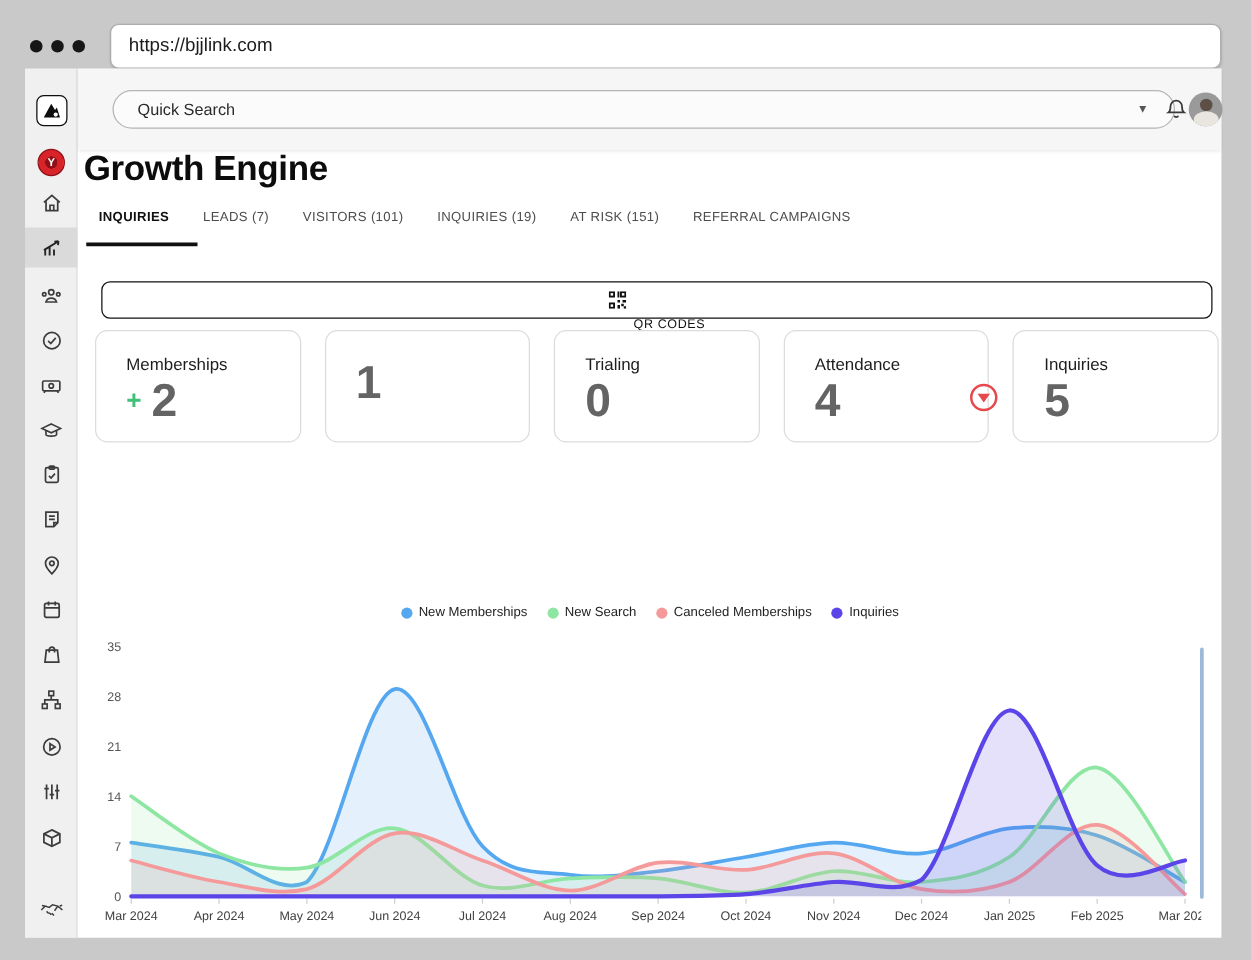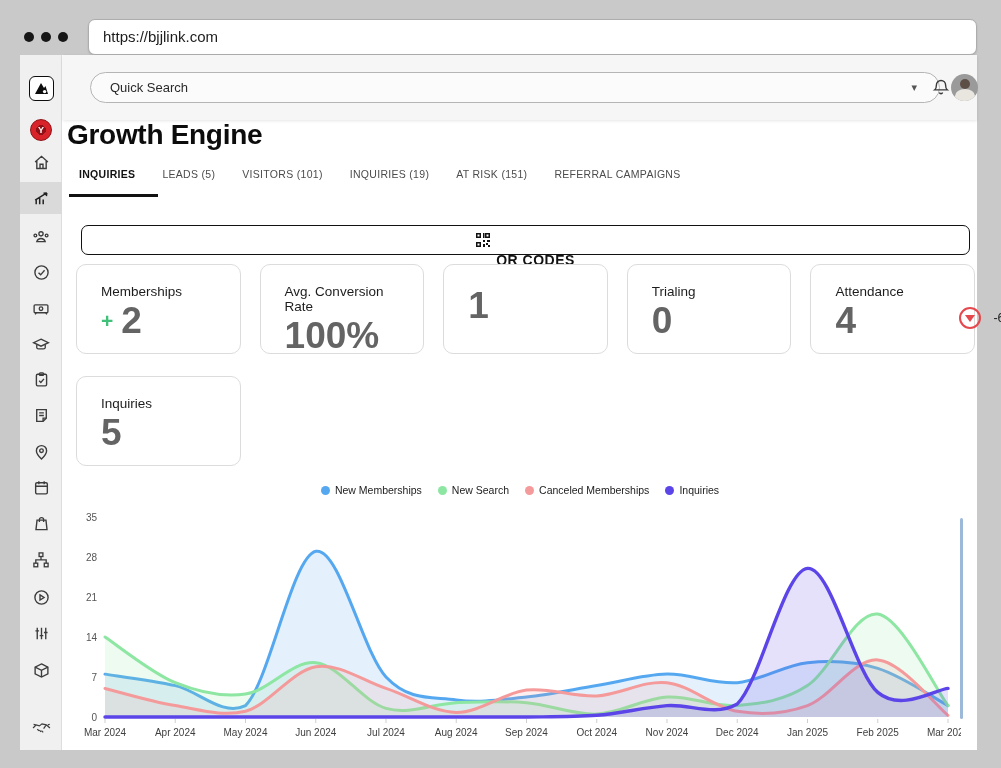--- a/index.html
+++ b/index.html
@@ -53,21 +53,21 @@
     color:#0c0c0c; letter-spacing:-0.3px; }
 
   .tabs { position:absolute; left:16px; top:113px; display:flex; gap:27px; }
   .tab { font-size:10.5px; letter-spacing:.3px; color:#4c4c4c; cursor:pointer; padding-bottom:8px; }
   .tab.active { color:#111; font-weight:700; }
   .tab-underline { position:absolute; left:6px; top:139px; width:89px; height:2.5px; background:#111; }
 
   .qr-btn { position:absolute; left:18px; top:170px; width:889px; height:30px;
     background:#fff; border:1.6px solid #121212; border-radius:7px;
     display:flex; align-items:center; justify-content:center; gap:6px; cursor:pointer; }
-  .qr-btn .lbl { font-size:14px; font-weight:700; letter-spacing:.5px; color:#111;margin-top:39px; }
+  .qr-btn .lbl { font-size:10px; font-weight:400; letter-spacing:.5px; color:#111;margin-top:39px; }
 
   .cards { position:absolute; left:13px; top:209px; width:899px;
     display:grid; grid-template-columns:repeat(5,1fr); column-gap:19px; row-gap:22px; }
   .card { height:90px; background:#fff; border:1px solid #dcdcdc; border-radius:10px;
     position:relative; padding:19px 24px 0; }
   .card .clabel { font-size:13.5px; color:#1d1d1d; }
   .card .cval-row { display:flex; align-items:center; gap:8px; margin-top:2px; }
   .card .cval { font-size:37px; font-weight:700; color:#646464; line-height:40px; }
   .card .cprefix { font-size:21px; font-weight:700; }
   .badge { position:absolute; left:148px; top:42px; display:flex; align-items:center; gap:12px; }
@@ -231,21 +231,21 @@
       <div class="avatar">
         <div class="head"></div>
         <div class="body"></div>
       </div>
     </div>
 
     <div class="page-title">Growth Engine</div>
 
     <div class="tabs">
       <div class="tab active">INQUIRIES</div>
-      <div class="tab">LEADS (5)</div>
+      <div class="tab">LEADS (7)</div>
       <div class="tab">VISITORS (101)</div>
       <div class="tab">INQUIRIES (19)</div>
       <div class="tab">AT RISK (151)</div>
       <div class="tab">REFERRAL CAMPAIGNS</div>
     </div>
     <div class="tab-underline"></div>
 
     <div class="qr-btn">
       <svg width="14" height="14" viewBox="0 0 14 14">
           <g fill="#111">
@@ -266,26 +266,20 @@
       <span class="lbl">QR CODES</span>
     </div>
 
     <div class="cards">
       <div class="card">
         <div class="clabel">Memberships</div>
         <div class="cval-row">
           <span class="cprefix" style="color: rgb(65, 192, 122);">+</span>
           <span class="cval">2</span>
         </div>
-      </div>
-      <div class="card">
-        <div class="clabel">Avg. Conversion Rate</div>
-        <div class="cval-row">
-            <span class="cval">100%</span>
-          </div>
       </div>
       <div class="card">
         <div class="cval-row">
             <span class="cval">1</span>
           </div>
       </div>
       <div class="card">
         <div class="clabel">Trialing</div>
         <div class="cval-row">
             <span class="cval">0</span>

